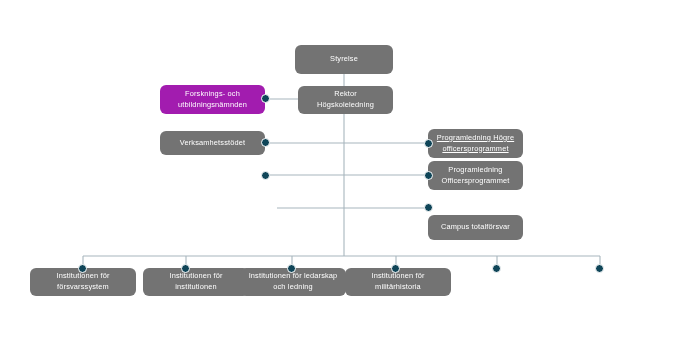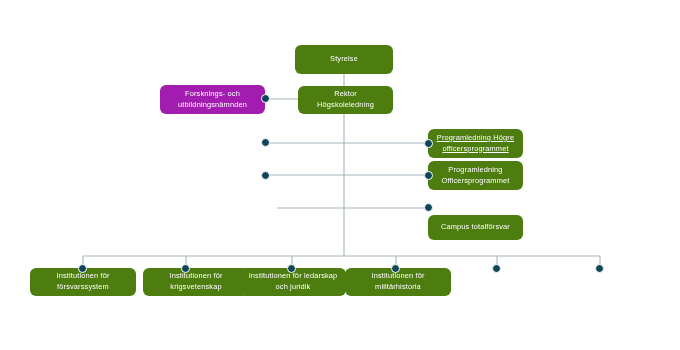--- a/index.html
+++ b/index.html
@@ -28,21 +28,21 @@
     top: 0;
     width: 680px;
     height: 350px;
   }
 
   
   .node {
     position: absolute;
     box-sizing: border-box;
     border-radius: 6px;
-    background: #4d7c0f;
+    background: #737373;
     color: #ffffff;
     display: flex;
     align-items: center;
     justify-content: center;
     text-align: center;
     padding: 3px 6px;
     font-size: 7.4px;
     line-height: 1.45;
     letter-spacing: 0.15px;
     z-index: 3;
@@ -110,20 +110,23 @@
   </div>
 
   <div class="node accent" style="left:160px; top:85px; width:105px; height:29px;">
     <span class="node-label">
       <span>Forsknings- och</span><br>
       <span>utbildningsnämnden</span>
     </span>
   </div>
   <div class="dot" style="left:261px; top:94px;"></div>
 
+  <div class="node" style="left:160px; top:131px; width:105px; height:24px;">
+    <span class="node-label">Verksamhetsstödet</span>
+  </div>
   <div class="dot" style="left:261px; top:138px;"></div>
 
   <div class="dot" style="left:261px; top:171px;"></div>
 
   <div class="node" style="left:428px; top:129px; width:95px; height:29px;text-decoration:underline;">
     <span class="node-label">
       <span>Programledning Högre</span><br>
       <span>officersprogrammet</span>
     </span>
   </div>
@@ -146,29 +149,29 @@
     <span class="node-label">
       <span>Institutionen för</span><br>
       <span>försvarssystem</span>
     </span>
   </div>
   <div class="dot" style="left:78px; top:264px;"></div>
 
   <div class="node" style="left:143px; top:268px; width:106px; height:28px;">
     <span class="node-label">
       <span>Institutionen för</span><br>
-      <span>krigsvetenskap</span>
+      <span>institutionen</span>
     </span>
   </div>
   <div class="dot" style="left:181px; top:264px;"></div>
 
   <div class="node" style="left:240px; top:268px; width:106px; height:28px;">
     <span class="node-label">
       <span>Institutionen för ledarskap</span><br>
-      <span>och juridik</span>
+      <span>och ledning</span>
     </span>
   </div>
   <div class="dot" style="left:287px; top:264px;"></div>
 
   <div class="node" style="left:345px; top:268px; width:106px; height:28px;">
     <span class="node-label">
       <span>Institutionen för</span><br>
       <span>militärhistoria</span>
     </span>
   </div>

